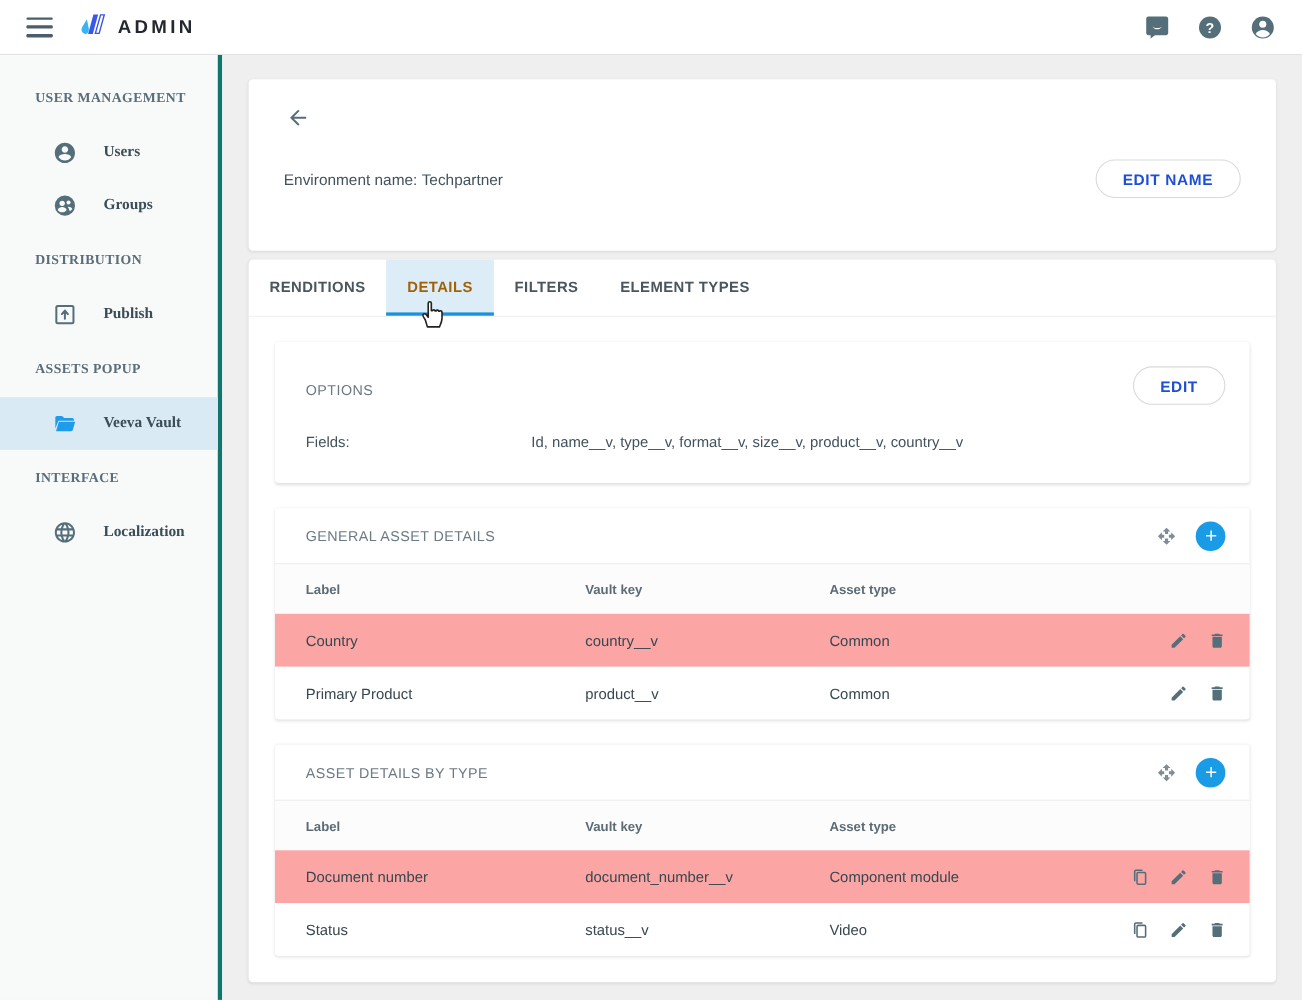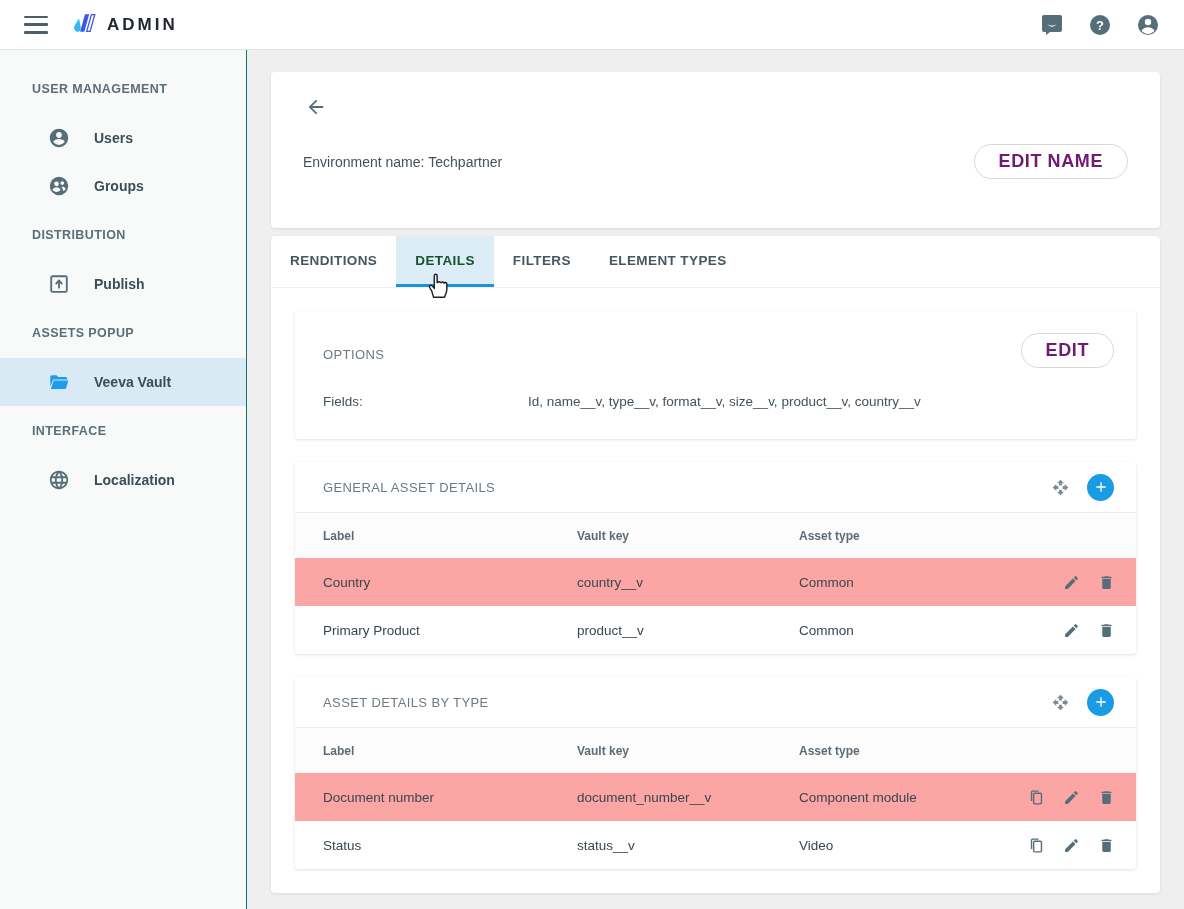--- a/index.html
+++ b/index.html
@@ -11,42 +11,42 @@
   .topbar { height:50px; background:#fff; border-bottom:1px solid #e2e2e2; display:flex; align-items:center; padding:0 24px; flex:0 0 auto; }
   .hamburger { width:24px; height:18px; display:flex; flex-direction:column; justify-content:space-between; cursor:pointer; margin-right:22px; }
   .hamburger span { display:block; height:2.5px; background:#4a5f6b; border-radius:1px; }
   .brand { display:flex; align-items:center; gap:9px; }
   .brand-text { font-size:17px; font-weight:bold; color:#23272e; letter-spacing:3px; text-transform:uppercase; }
   .topbar-right { margin-left:auto; display:flex; align-items:center; gap:24px; }
   .topbar-icon { width:24px; height:24px; cursor:pointer; }
 
   
   .shell { flex:1; display:flex; min-height:0; }
-  .sidebar { width:247px; background:#f8f9f9; border-right:1px solid #0f766e; padding-top:14px; flex:0 0 auto; }
+  .sidebar { width:202px; background:#f8f9f9; border-right:4px solid #0f766e; padding-top:14px; flex:0 0 auto;font-family:Liberation Serif, serif; }
   .main { flex:1; overflow:hidden; padding:22px 24px 16px 24px; background:#efefef; }
 
   
   .side-header { font-size:12.5px; font-weight:bold; color:#5a6e7a; letter-spacing:.4px; padding:18px 0 18px 32px; text-transform:uppercase; }
   .side-item { height:48px; display:flex; align-items:center; cursor:pointer; padding-left:48px; gap:24px; }
   .side-item .s-icon { width:22px; height:22px; flex:0 0 auto; }
   .side-item .s-label { font-size:14px; font-weight:600; color:#3b4d57; }
   .side-item.selected { background:#d9eaf5; }
 
   
   .card { background:#fff; border-radius:4px; box-shadow:0 1px 3px rgba(0,0,0,.09); }
   .env-card { height:156px; padding:24px 32px; margin-bottom:8px; }
   .back-btn { width:26px; height:22px; cursor:pointer; display:inline-block; }
   .env-row { margin-top:22px; display:flex; align-items:center; justify-content:space-between;gap:27px; }
   .env-text { font-size:14px; color:#42525c; }
-  .pill-btn { background:#fff; border:1px solid #d9d9d9; border-radius:18px; height:35px; padding:0 24px; font-family:inherit; font-size:18px; font-weight:bold; letter-spacing:.6px; color:#701a75; cursor:pointer; }
+  .pill-btn { background:#fff; border:1px solid #d9d9d9; border-radius:18px; height:35px; padding:0 24px; font-family:inherit; font-size:14px; font-weight:bold; letter-spacing:.6px; color:#1d4ed8; cursor:pointer; }
 
   .big-card { min-height:656px; padding-bottom:24px; }
   .tabs { display:flex; height:52px; border-bottom:1px solid #f1f1f1; position:relative; }
   .tab { padding:0 19px; display:flex; align-items:center; font-size:13.5px; font-weight:bold; letter-spacing:.4px; color:#49565e; cursor:pointer; border-bottom:3px solid transparent; }
-  .tab.active { color:#14532d; background:#dcedf8; border-bottom-color:#1a93dd; }
+  .tab.active { color:#a16207; background:#dcedf8; border-bottom-color:#1a93dd; }
   .cursor-overlay { position:absolute; left:151px; top:31px; width:30px; height:32px; pointer-events:none; }
 
   .inner-card { margin:23px 24px 0 24px; background:#fff; border-radius:3px; box-shadow:0 1px 3px rgba(0,0,0,.13); }
   .section-head { height:50px; display:flex; align-items:center; padding:0 22px 0 28px; }
   .section-title { font-size:13px; color:#6b7a84; letter-spacing:.4px; text-transform:uppercase; }
   .section-actions { margin-left:auto; display:flex; align-items:center; gap:18px; }
   .move-handle { width:17px; height:17px; cursor:move; }
   .add-btn { width:27px; height:27px; border-radius:50%; background:#1a9be5; border:none; cursor:pointer; display:flex; align-items:center; justify-content:center; padding:0; }
 
   .options-card { padding:24px 22px 30px 28px; }

